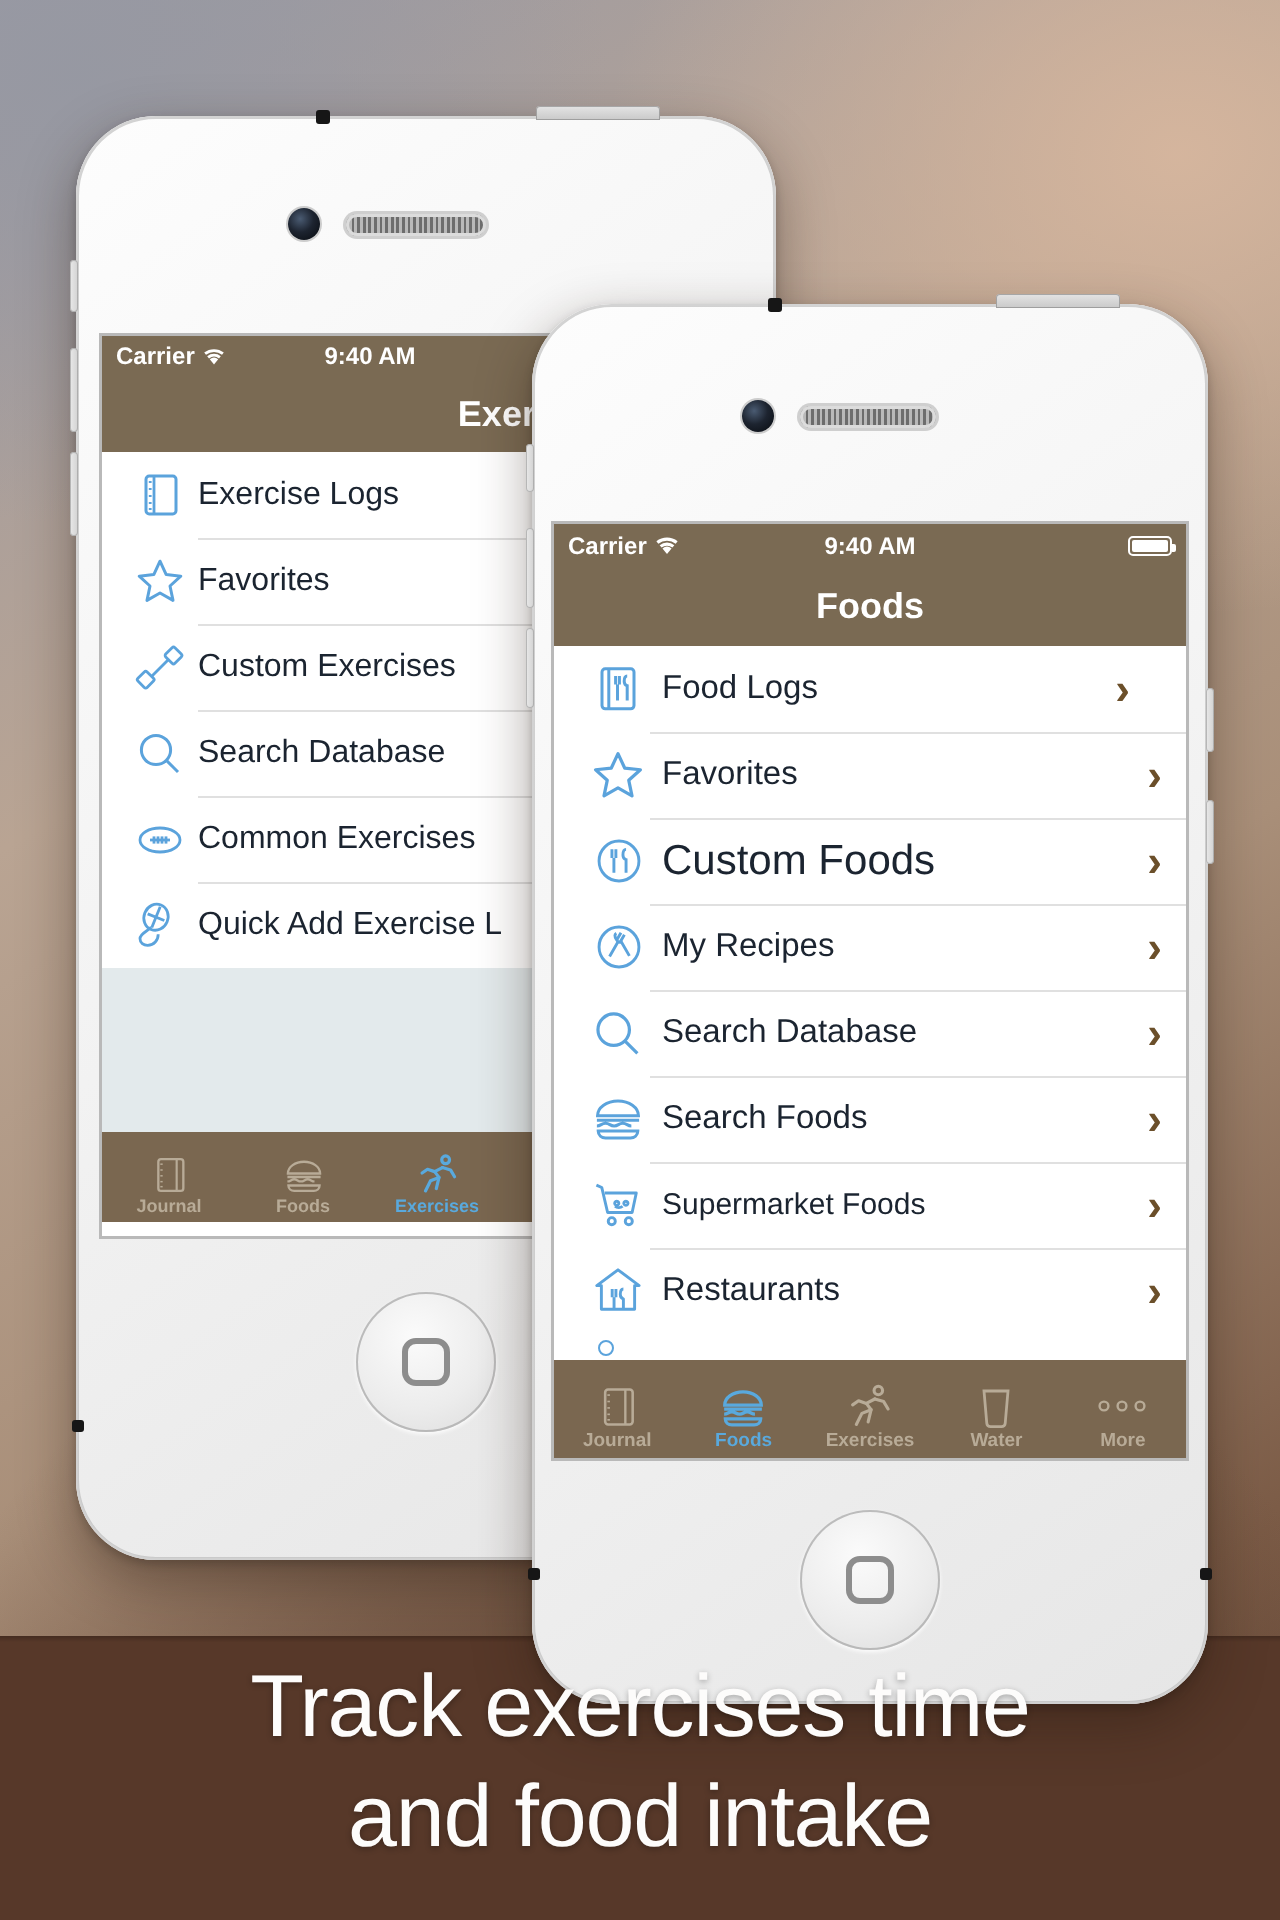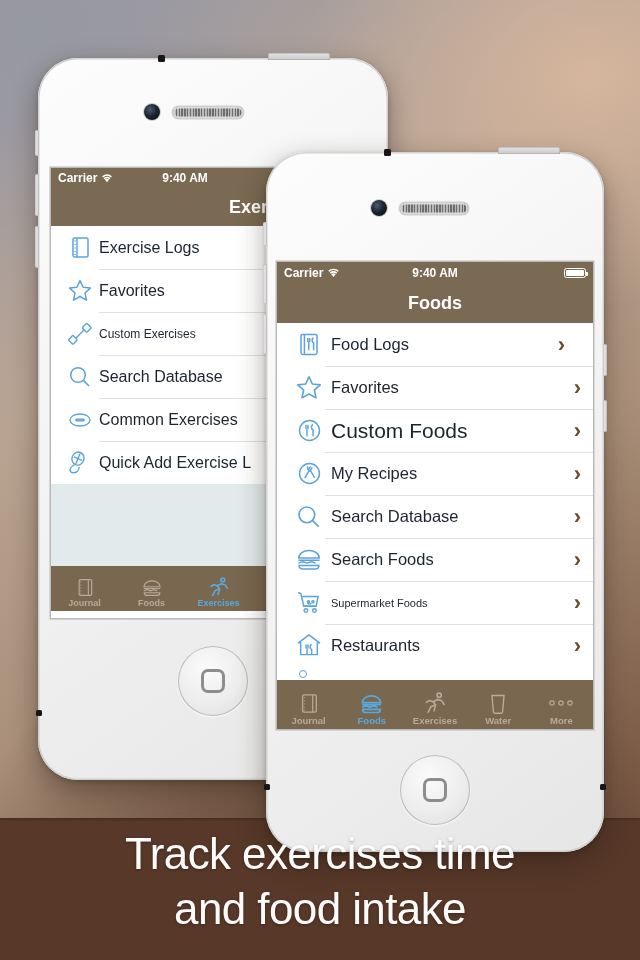--- a/index.html
+++ b/index.html
@@ -165,21 +165,21 @@
         <div class="row" style="height:43px;padding:0 10px;">
           <div class="ico" style="width:38px;">
             <svg width="26" height="26" viewBox="0 0 26 26">
                 <g fill="none" stroke="#5ba3dc" stroke-width="1.4">
                   <rect x="2.6" y="15.6" width="6.5" height="6.5" rx="1" transform="rotate(-45 5.85 18.85)"></rect>
                   <rect x="16.5" y="3.5" width="6.5" height="6.5" rx="1" transform="rotate(-45 19.75 6.75)"></rect>
                   <line x1="9" y1="17" x2="17" y2="9"></line>
                 </g>
               </svg>
           </div>
-          <div class="lbl" style="font-size:12px;">Custom Exercises</div>
+          <div class="lbl" style="font-size:16px;">Custom Exercises</div>
         </div>
 
         <div class="row" style="height:43px;padding:0 10px;">
           <div class="ico" style="width:38px;">
             <svg width="26" height="26" viewBox="0 0 26 26">
                 <g fill="none" stroke="#5ba3dc" stroke-width="1.5">
                   <circle cx="11" cy="11" r="7.3"></circle>
                   <line x1="16.4" y1="16.4" x2="22" y2="22"></line>
                 </g>
               </svg>
@@ -407,21 +407,21 @@
                 <g fill="none" stroke="#5ba3dc" stroke-width="1.4" stroke-linejoin="round">
                   <path d="M2.6 3.4 5.2 4.6 8 16.6h11.4"></path>
                   <path d="M6.6 7.2h15.2l-2 9.4H8.8"></path>
                   <circle cx="10" cy="20.8" r="1.7"></circle>
                   <circle cx="18.2" cy="20.8" r="1.7"></circle>
                   <path d="M12.4 11.2a1 1 0 1 0 .01 0M16.8 11.2a1 1 0 1 0 .01 0"></path>
                   <path d="M11.6 13.6c.9.9 2.6.9 3.6 0"></path>
                 </g>
               </svg>
           </div>
-          <div class="lbl" style="font-size:11px;">Supermarket Foods</div>
+          <div class="lbl" style="font-size:15px;">Supermarket Foods</div>
           <div class="chev" style="font-size:22px;">›</div>
         </div>
 
         <div class="row" style="height:43px;padding:0 12px 0 10px;">
           <div class="ico" style="width:44px;">
             <svg width="28" height="27" viewBox="0 0 26 26">
                 <g fill="none" stroke="#5ba3dc" stroke-width="1.4" stroke-linejoin="round">
                   <path d="M13 2.8 2.8 10.4h2.2v11.4h16v-11.4h2.2Z"></path>
                   <path d="M10.2 12v4M12 12v4M11.1 16v5.2"></path>
                   <path d="M15.6 12c-.9 0-1.5 1-1.5 2.6 0 1.2.6 2 1.5 2.2v4.4"></path>

